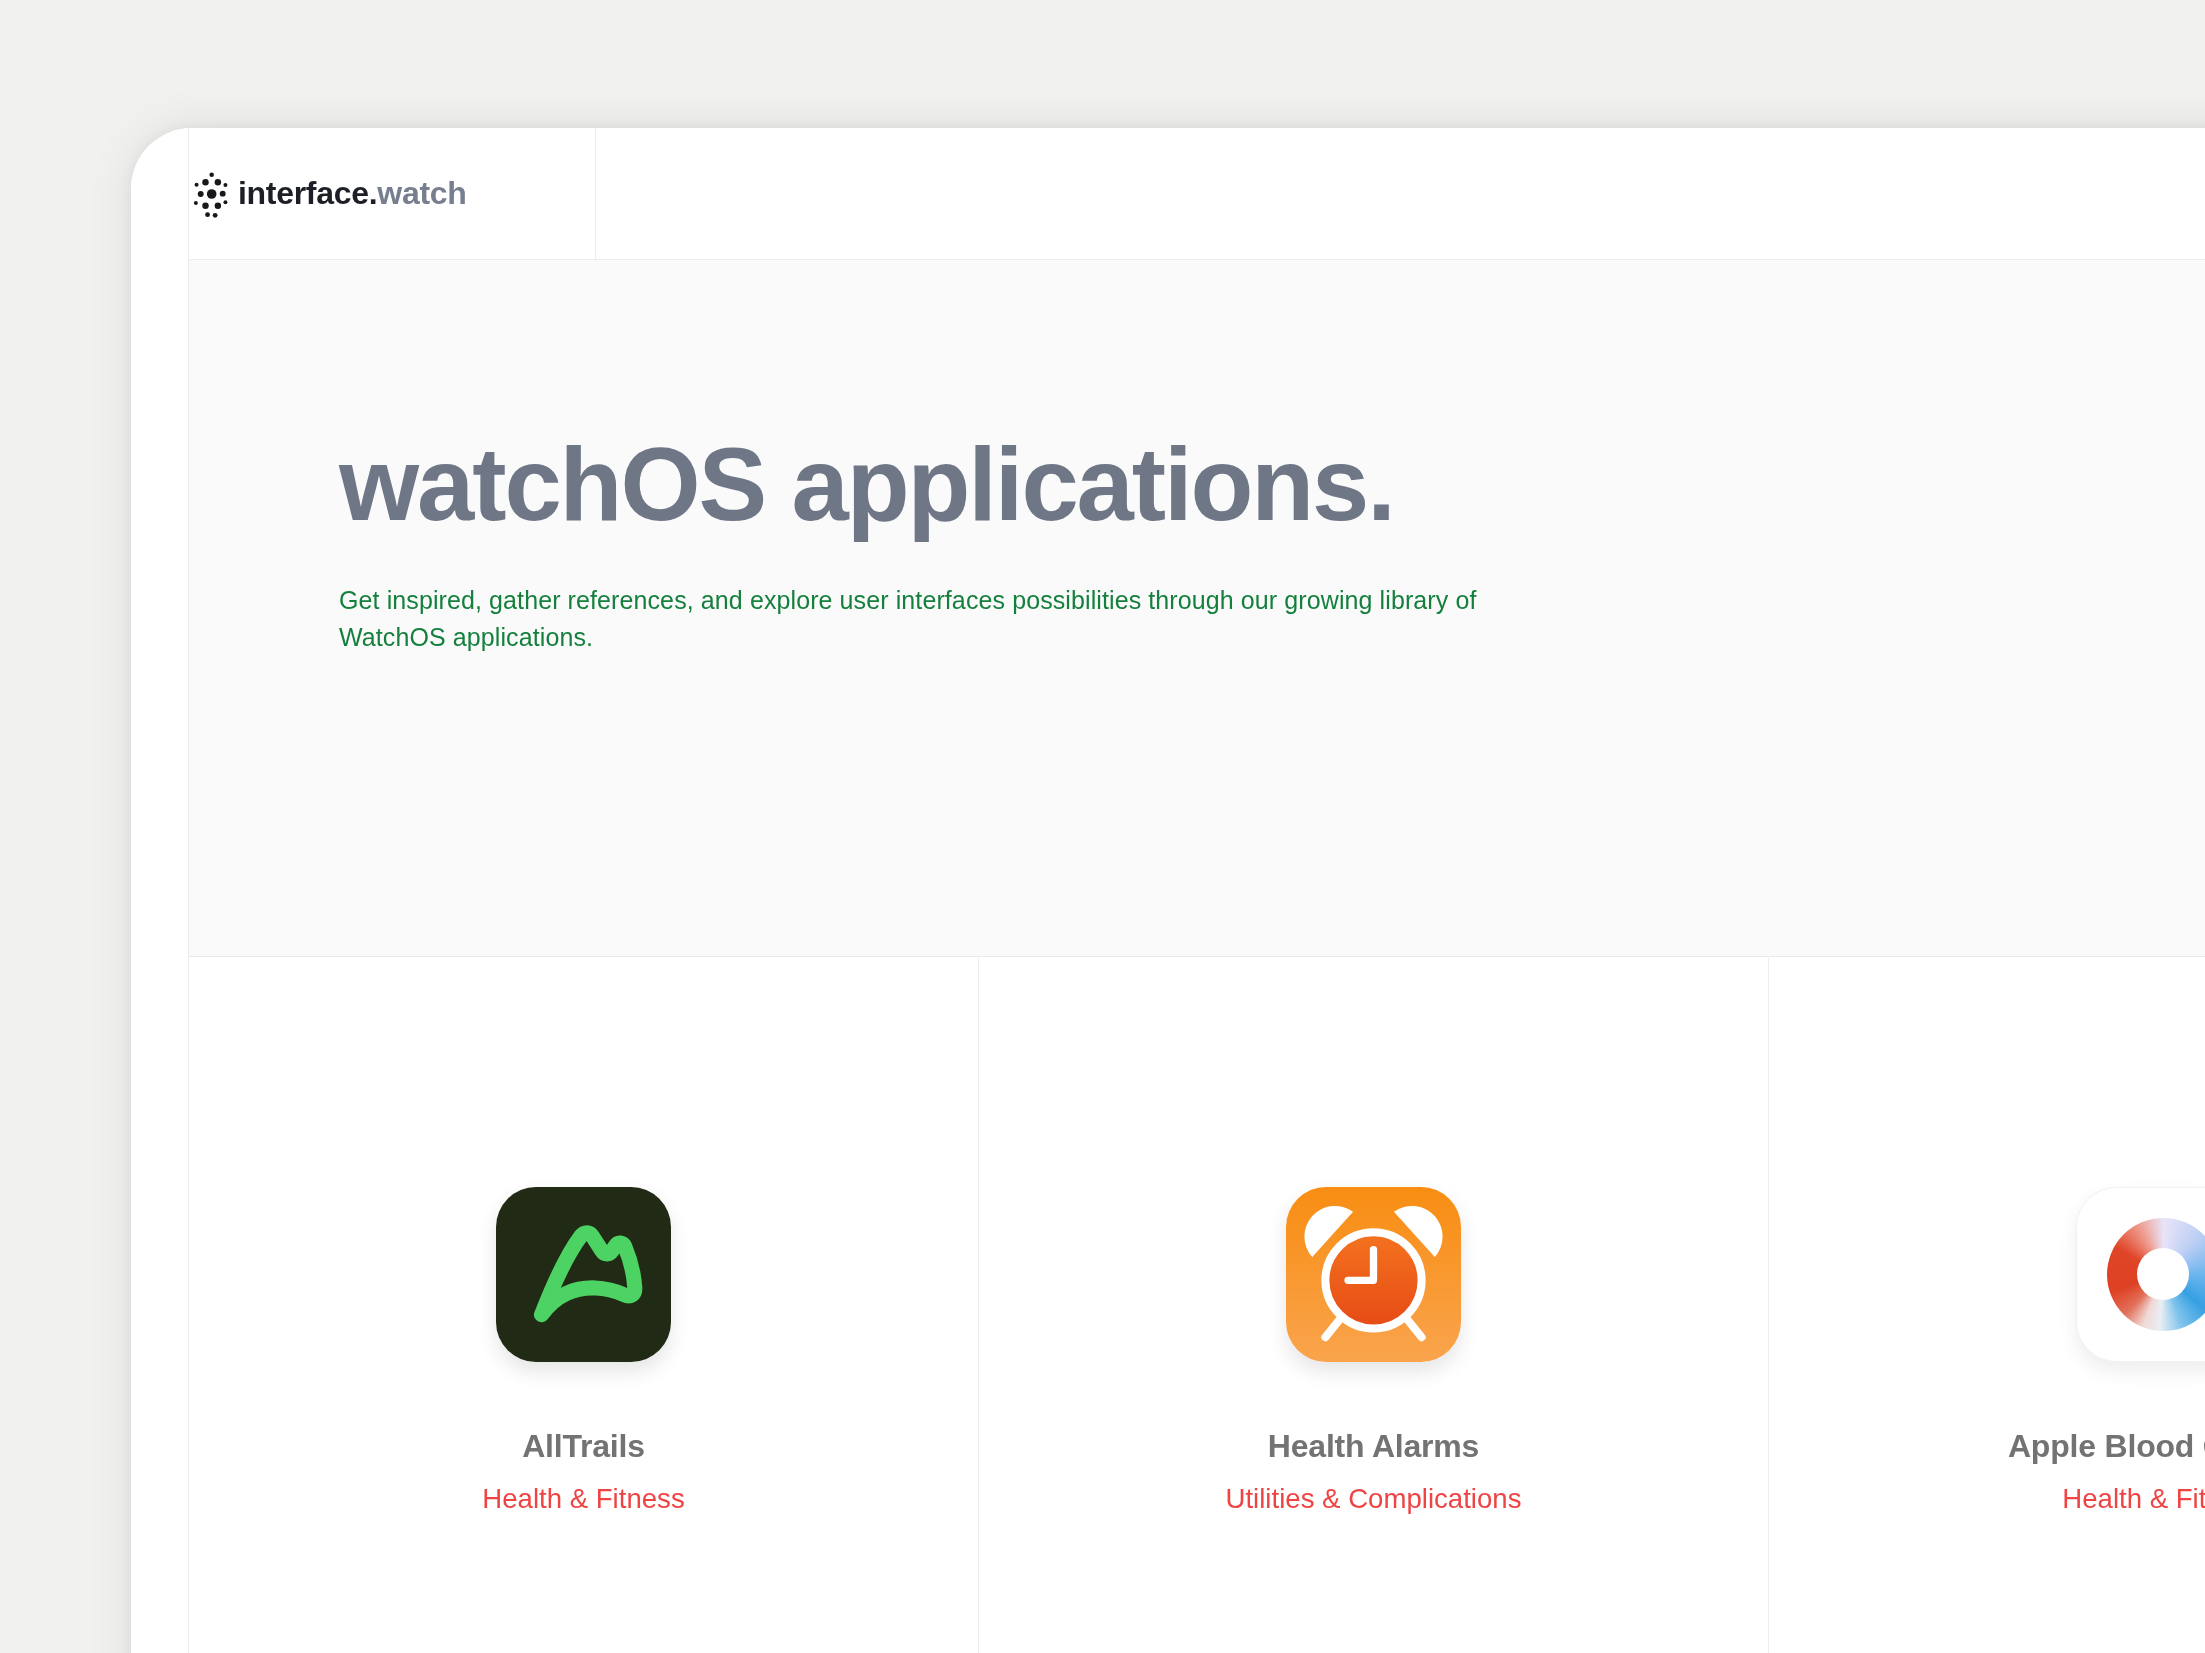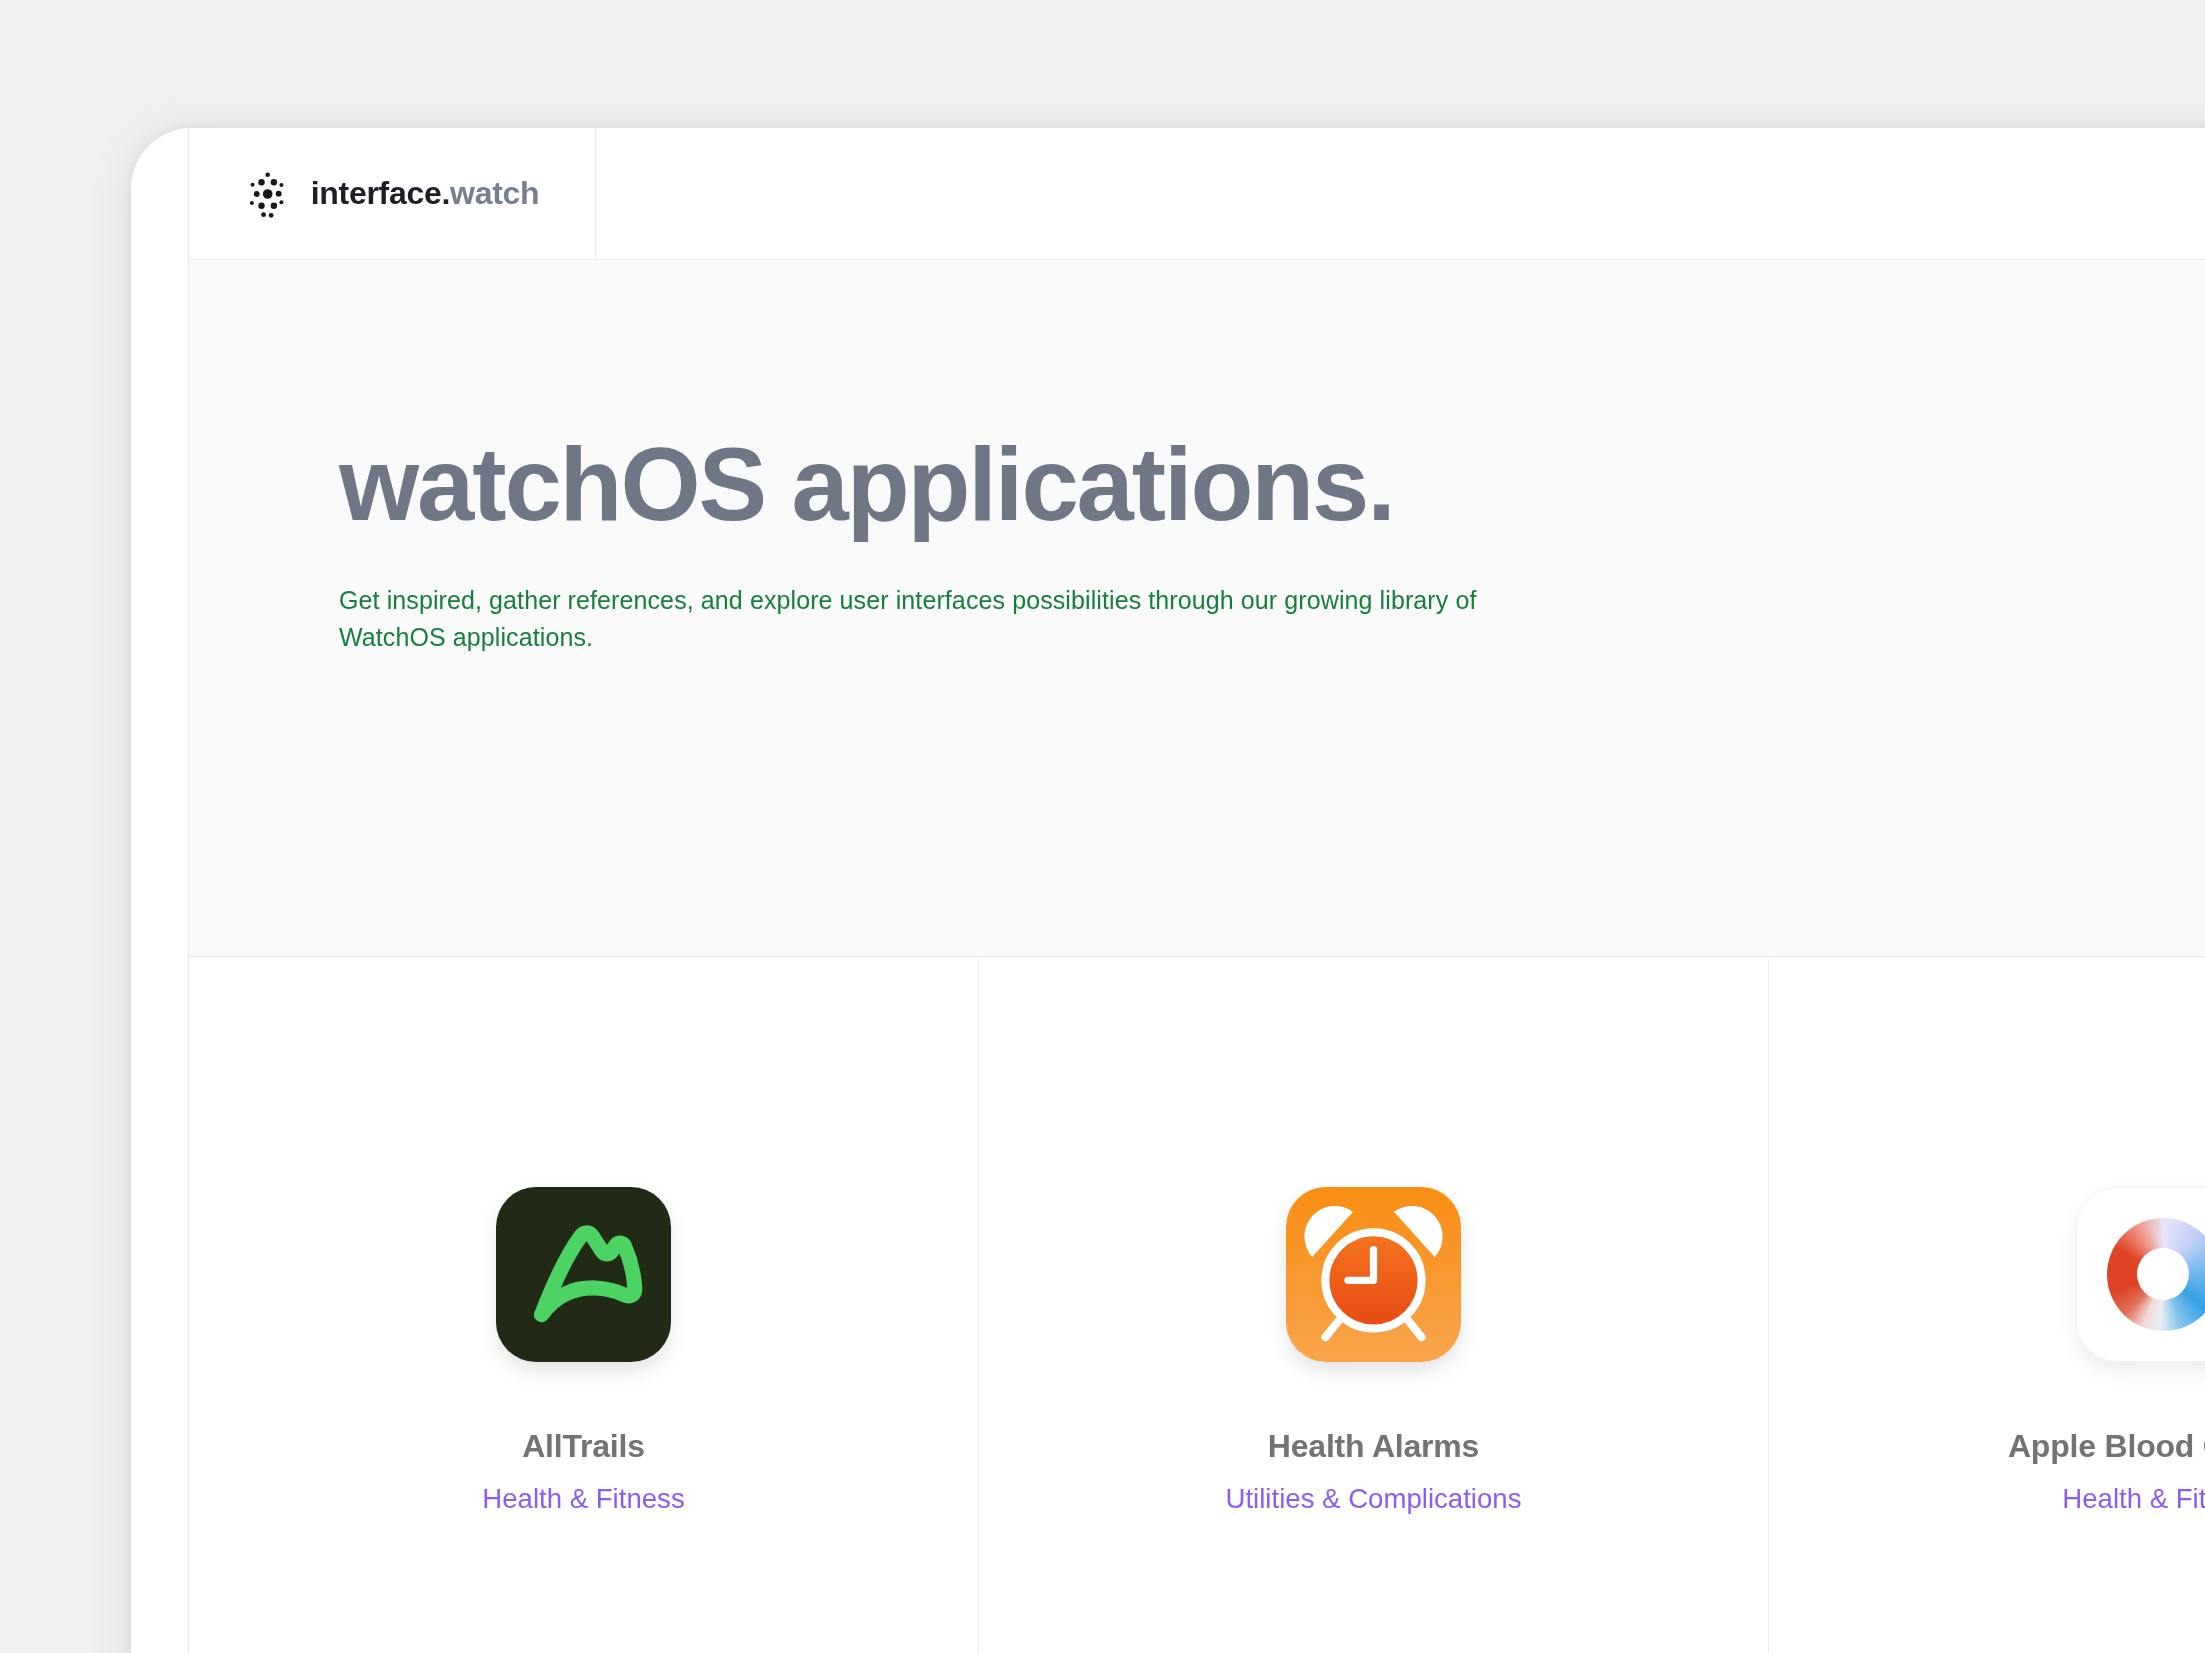--- a/index.html
+++ b/index.html
@@ -22,21 +22,21 @@
     background:#ffffff;border-right:0.7px solid #ececeb;
   }
   
   .header{
     position:absolute;left:58px;top:0;right:0;height:131px;
     background:#ffffff;border-bottom:0.7px solid #ececeb;
     display:flex;align-items:stretch;
   }
   .logo-cell{
     width:406px;border-right:0.7px solid #ececeb;
-    display:flex;align-items:center;justify-content:center;gap:22px;
+    display:flex;align-items:center;gap:5px;
     cursor:pointer;
   }
   .logo-mark{width:44px;height:54px;flex:none;}
   .logo-text{font-size:32px;font-weight:600;letter-spacing:-0.3px;color:#1d1f26;}
   .logo-text .sec{color:#767e8f;font-weight:600;}
   
   .hero{
     position:absolute;left:58px;top:132px;right:0;height:697px;
     background:#fafafa;border-bottom:0.7px solid #e9e9e8;box-sizing:border-box;
   }
@@ -79,21 +79,21 @@
       #e8e4f8 0deg, #b9cdf4 45deg, #6fb6ee 88deg, #36a0e2 130deg,
       #7fc3ec 160deg, #e9eef5 184deg, #f0d9d6 202deg, #e2705a 224deg,
       #de4124 252deg, #e04527 300deg, #ef9d90 334deg, #e8e4f8 360deg);
     filter:blur(0.7px);
   }
   .ring::after{
     content:"";position:absolute;left:50%;top:50%;width:52px;height:52px;
     margin:-26px 0 0 -26px;border-radius:50%;background:#fff;filter:blur(0.7px);
   }
   .app-name{margin-top:66px;font-size:32px;font-weight:600;color:#737373;letter-spacing:-0.2px;text-align:center;white-space:nowrap;}
-  .app-cat{margin-top:18px;font-size:27.6px;font-weight:400;color:#8b5cf6;text-align:center;white-space:nowrap;}
+  .app-cat{margin-top:18px;font-size:27.6px;font-weight:400;color:#ef4444;text-align:center;white-space:nowrap;}
 </style>
 </head>
 <body>
 
 <div class="stage">
   <div class="window">
 
     <div class="gutter"></div>
 
     <header class="header">

